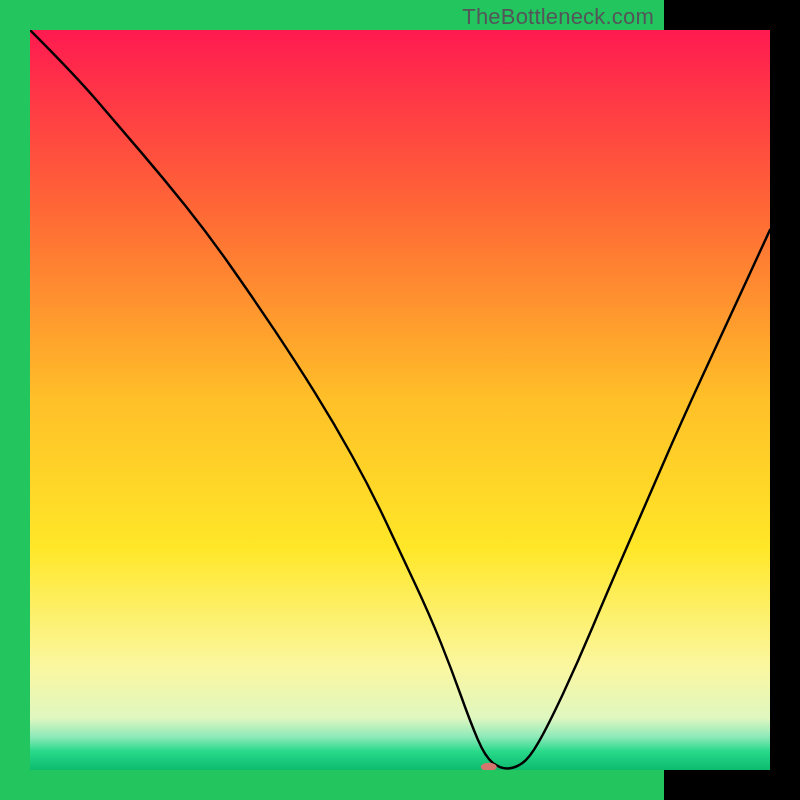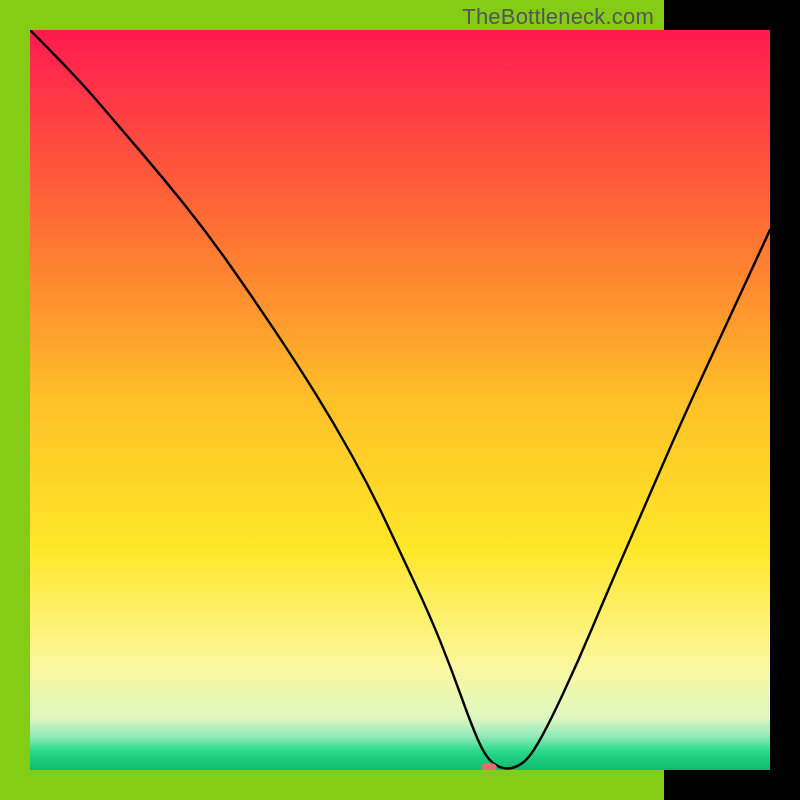--- a/index.html
+++ b/index.html
@@ -8,21 +8,21 @@
     width: 800px;
     height: 800px;
     background: #000;
     overflow: hidden;
     font-family: Arial, Helvetica, sans-serif;
   }
   .frame {
     position: relative;
     width: 664px;
     height: 800px;
-    background: #84cc16;
+    background: #22c55e;
   }
   .watermark {
     position: absolute;
     top: 4px;
     right: 10px;
     color: #555559;
     font-size: 22px;
     font-weight: 500;
     letter-spacing: 0.2px;
   }

